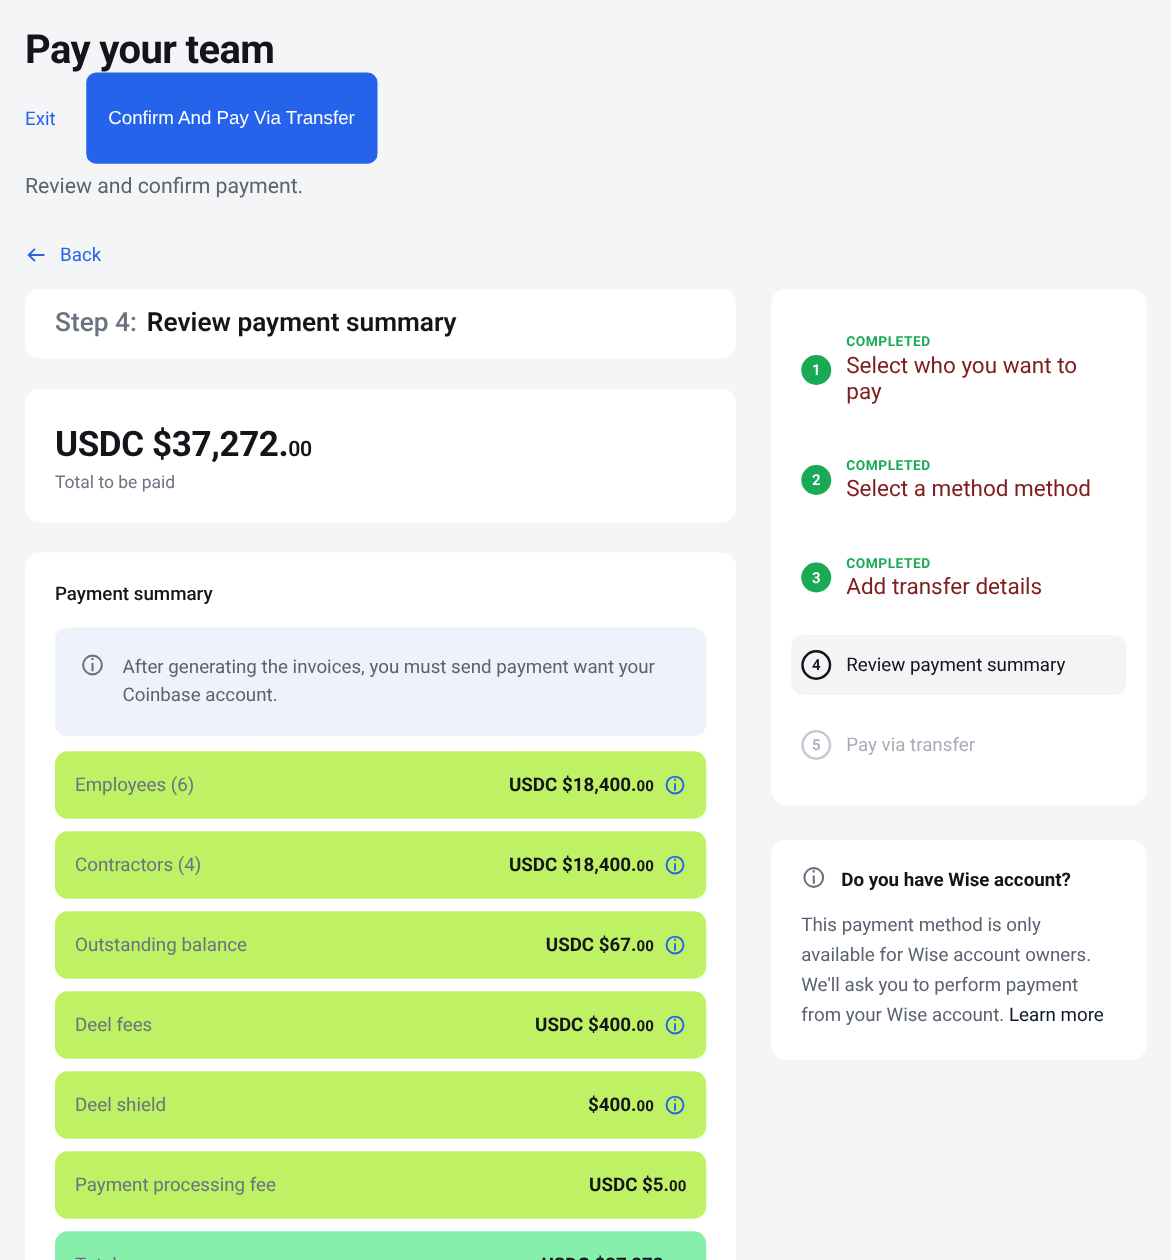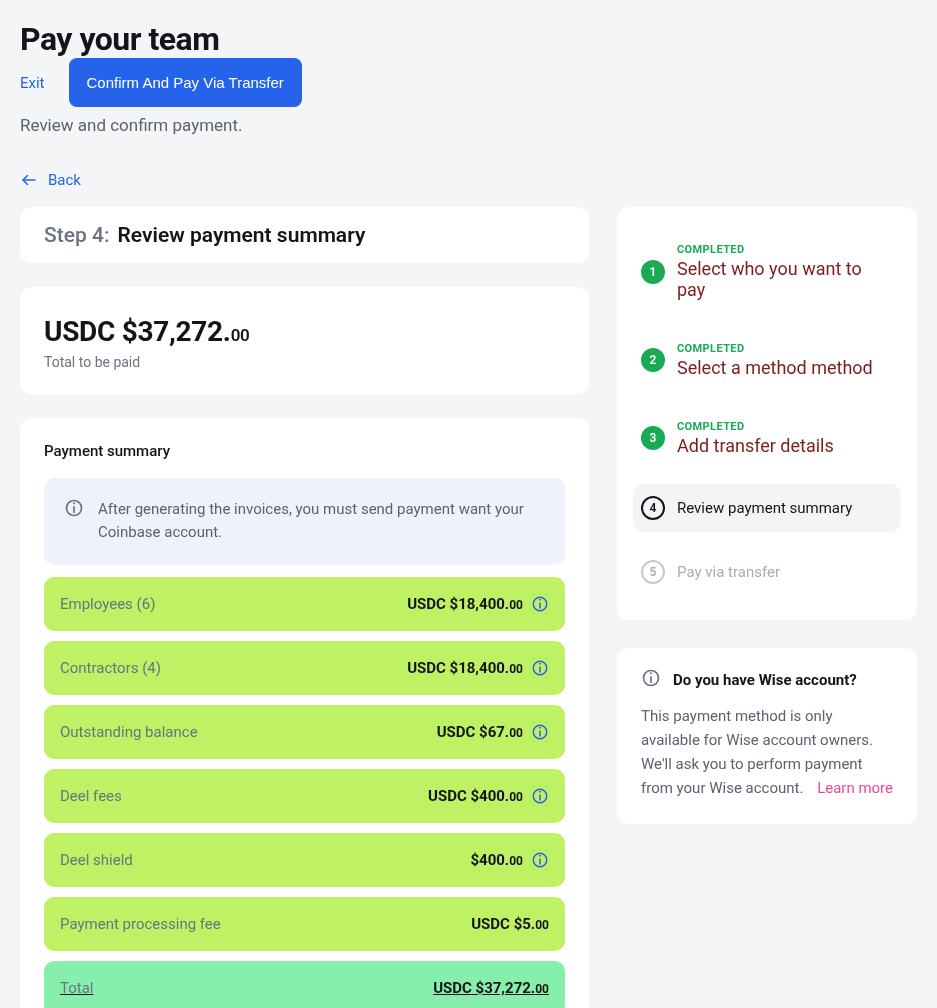--- a/index.html
+++ b/index.html
@@ -32,21 +32,21 @@
   color: #2563eb;
   font-size: 15px;
   text-decoration: none;
   cursor: pointer;
 }
 .btn-primary {
   background: #2563eb;
   color: #fff;
   border: none;
   border-radius: 8px;
-  padding: 16px 18px;
+  padding: 28px 18px;
   font-size: 15px;
   font-weight: 500;
   cursor: pointer;
 }
 .subtitle {
   color: #5b6270;
   font-size: 17px;
   margin-bottom: 36px;
 }
 .back-row {
@@ -147,21 +147,21 @@
   font-weight: 700;
   letter-spacing: 0.4px;
 }
 .step-link { color: #7f1d1d; font-size: 18px; }
 .step-current-label { color: #14151a; font-size: 15px; }
 .step-pending-label { color: #a7adb8; font-size: 15px; }
 .wise-card { padding: 20px 24px 24px; }
 .wise-head { display: flex; align-items: center; gap: 12px; margin-bottom: 12px; }
 .wise-title { font-size: 15px; font-weight: 700; }
 .wise-body { color: #5b6270; font-size: 15px; line-height: 1.6; }
-.wise-body a { color: #ec4899; text-decoration: none; margin-left: 10px; }
+.wise-body a { color: #0f172a; text-decoration: none; }
 .icon-circle { width: 18px; height: 18px; }
 .icon-circle-lg { width: 20px; height: 20px; }
 </style>
 </head>
 <body>
 
 <div class="page">
   <div class="header-row">
     <h1 class="page-title">Pay your team</h1>
     <div class="header-actions">

